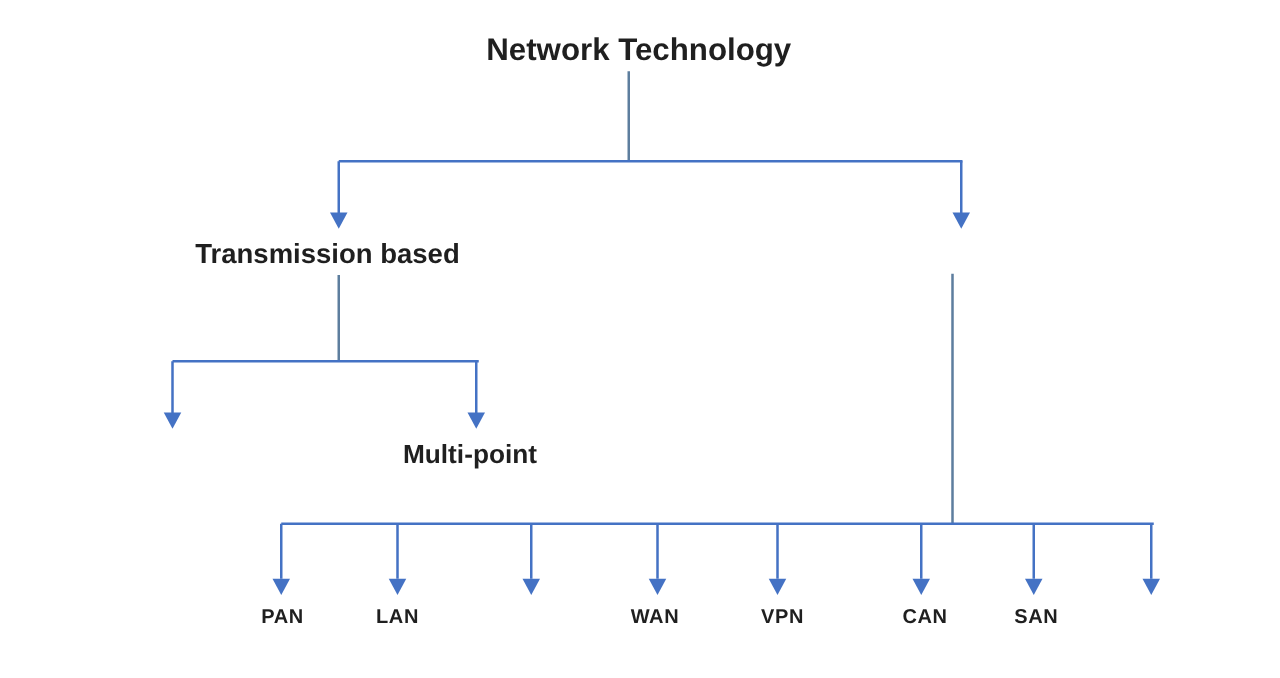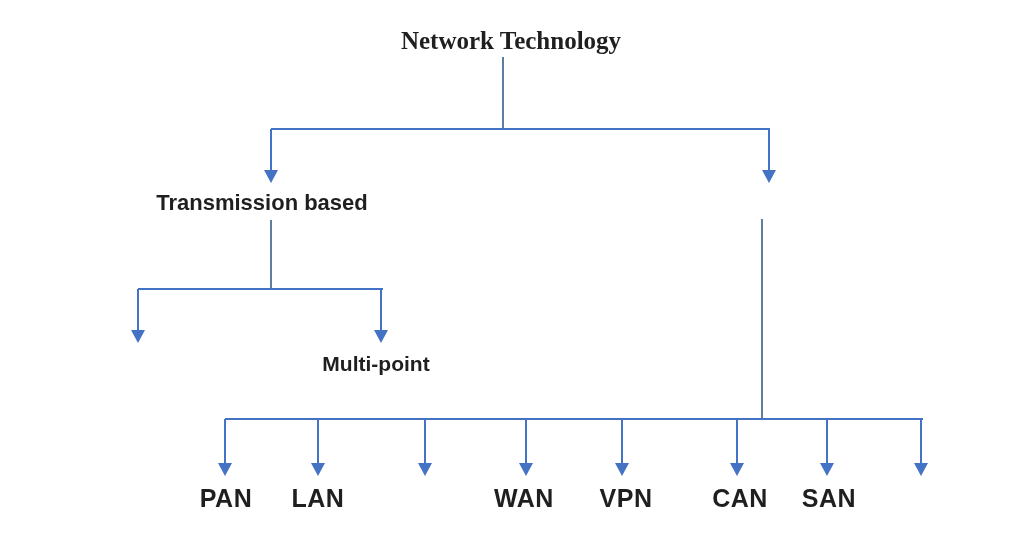--- a/index.html
+++ b/index.html
@@ -16,24 +16,24 @@
     overflow: hidden;
   }
   .label {
     position: absolute;
     text-align: center;
     font-weight: 700;
     color: var(--text, #1f1f1f);
     line-height: 1.1;
     white-space: nowrap;
   }
-  .label.title  { font-size: 25px; letter-spacing: 0px; font-family: Liberation Serif, serif; }
+  .label.title  { font-size: 25px; letter-spacing: 0px; }
   .label.branch { font-size: 22px; }
   .label.sub    { font-size: 21px; }
-  .label.leaf   { font-size: 25px; letter-spacing: 0.5px; }
+  .label.leaf   { font-size: 16px; letter-spacing: 0.5px; }
   .vline {
     position: absolute;
     width: 2px;
     background: var(--connector-line, #5d7e9e);
   }
   .vline.bright {
     background: var(--arrow, #4472c4);
   }
   .hline {
     position: absolute;

